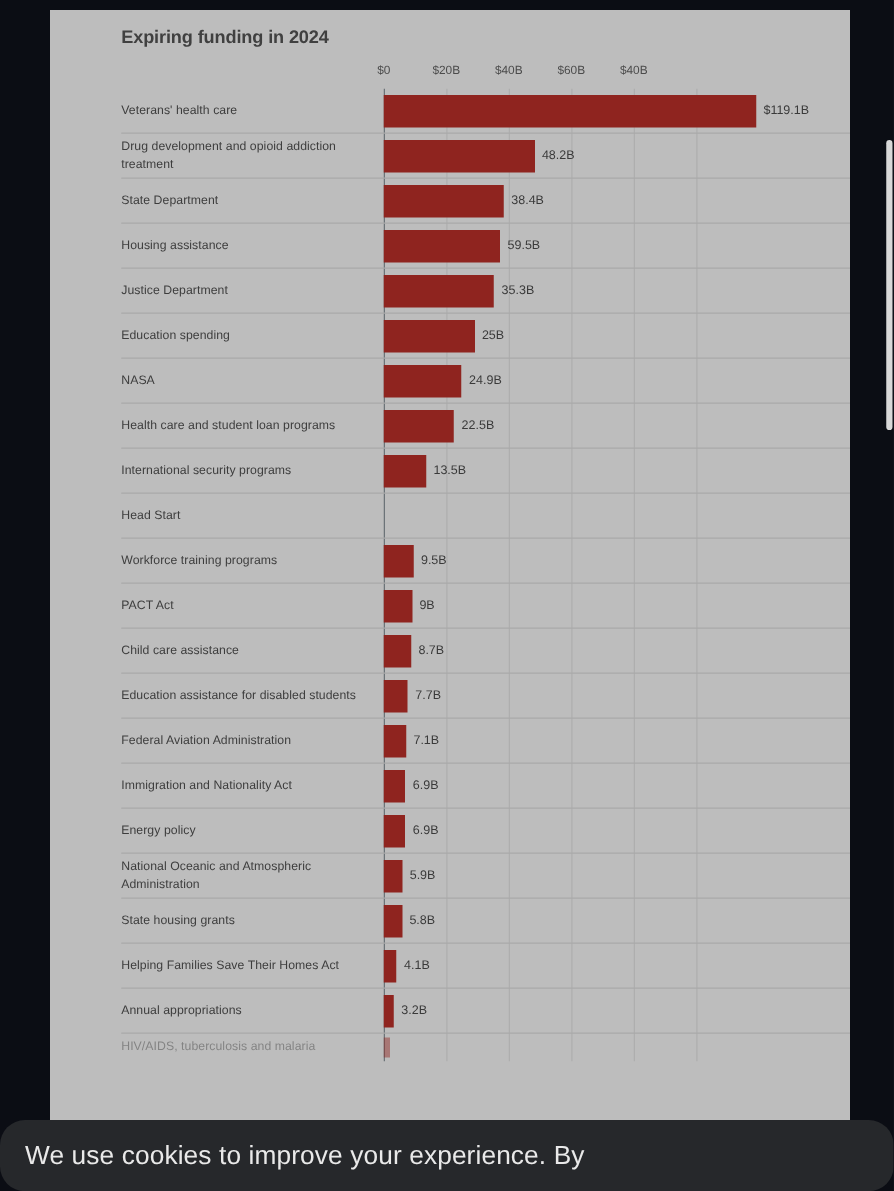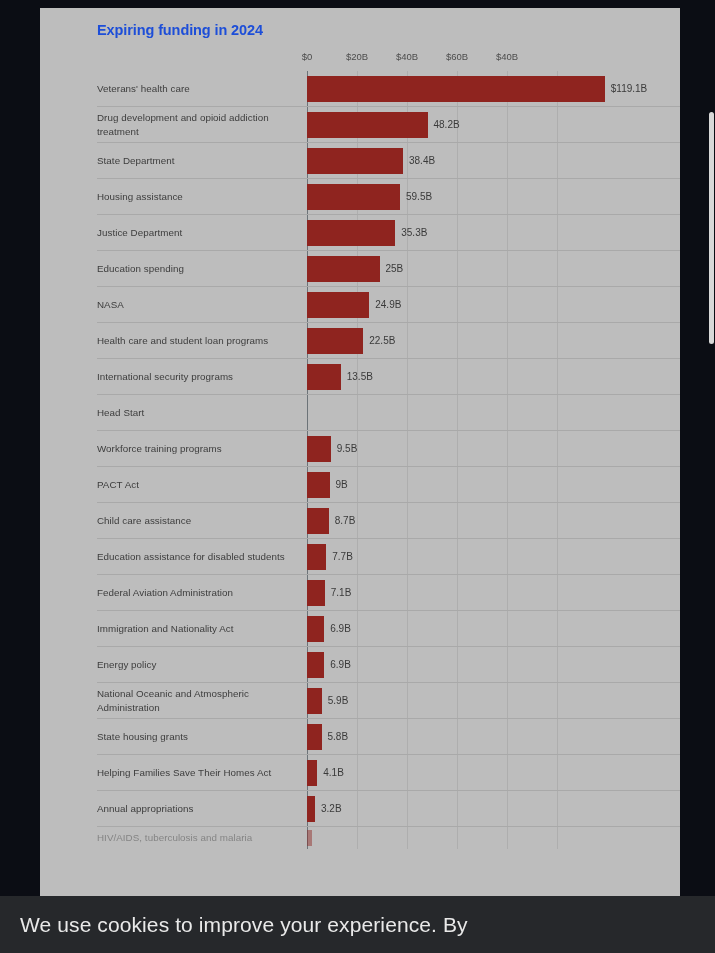--- a/index.html
+++ b/index.html
@@ -31,21 +31,21 @@
   #chart-card {
     position: absolute;
     left: 0; top: 0;
     width: 640px;
     padding: 14px 22px 0 57px;
   }
 
   #chart-title {
     font-size: 14.5px;
     font-weight: bold;
-    color: #1d4ed8;
+    color: #404040;
     letter-spacing: -0.1px;
     margin: 0 0 12px 0;
     line-height: 1.2;
   }
 
   
   #plot {
     position: relative;
     width: 600px;
   }
@@ -166,20 +166,21 @@
   
   #cookie-banner {
     position: absolute;
     left: 0; bottom: 0;
     width: 715px; height: 57px;
     background: #26282b;
     z-index: 30;
     display: flex;
     align-items: center;
     padding: 0 20px;
+    border-radius: 20px;
   }
   #cookie-text {
     color: #e9e9e9;
     font-size: 21px;
     line-height: 1.2;
     letter-spacing: 0.1px;
     white-space: nowrap;
   }
 </style>
 </head>

